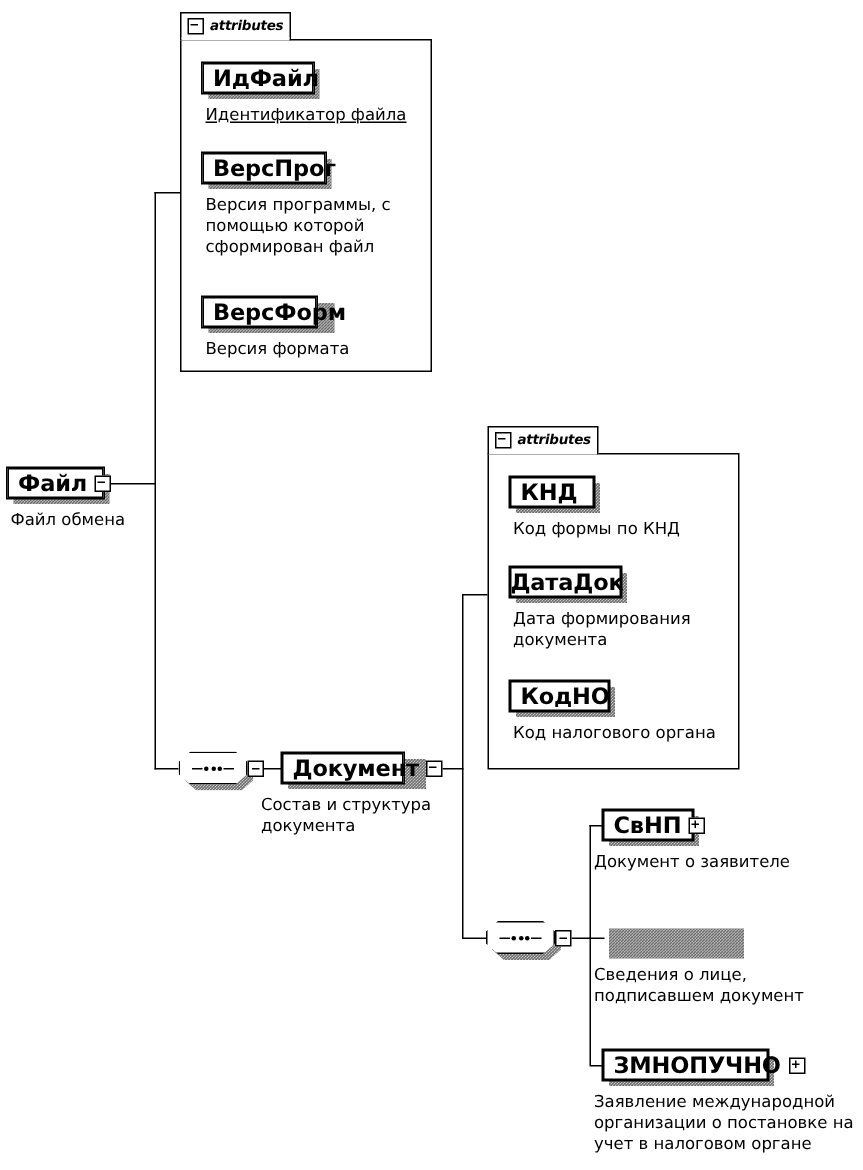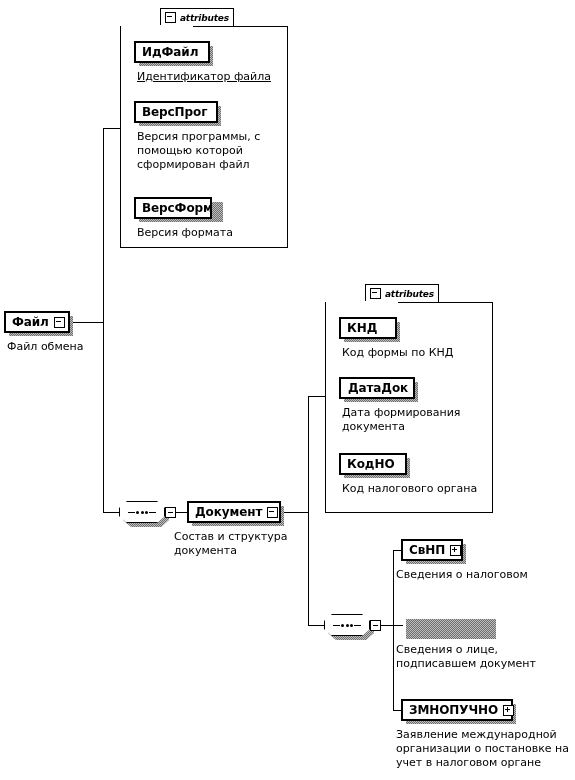--- a/index.html
+++ b/index.html
@@ -34,21 +34,20 @@
     left: 0;
     top: 0;
     height: 19px;
     box-sizing: border-box;
     border: 1px solid #000;
     background: #fff;
     display: flex;
     align-items: center;
     padding-left: 4px;
     z-index: 3;
-    margin-left: 40px;
   }
   .attr-panel .panel-body {
     position: absolute;
     left: 0;
     box-sizing: border-box;
     border: 1px solid #000;
     border-top: 1px solid #000;
     background: #fff;
     z-index: 1;
   }
@@ -104,21 +103,21 @@
     background: #fff;
     height: 20px;
     display: flex;
     align-items: center;
     padding: 0 4px 0 6px;
     z-index: 5;
   }
   .node.double { box-shadow: 0 0 0 1px #000; }
   .node .node-label {
     font-weight: bold;
-    font-size: 12px;
+    font-size: 15px;
     white-space: nowrap;
     color: #000;
     letter-spacing: -0.1px;
   }
   .node .node-label + .box-toggle { margin-left: 5px; }
   
   .shadow {
     position: absolute;
     z-index: 2;
     background-color: #6e6e6e;
@@ -289,21 +288,21 @@
       <span class="dot"></span>
         <span class="dot"></span>
         <span class="dot"></span>
       <span class="bar"></span>
     </div>
   </div>
   <div class="stub-toggle" style="left:165px; top:507px;"></div>
   <div class="line-h" style="left:176px; top:512px; width:12px;"></div>
 
   <div class="shadow" style="left:192px; top:506px; width:92px; height:20px;"></div>
-  <div class="node double" style="left:188px; top:502px; width:92px;">
+  <div class="node double" style="left:188px; top:502px; width:81px;">
     <span class="node-label">Документ</span>
     <span class="box-toggle"></span>
   </div>
   <div class="caption" style="left:174px; top:530px; width:140px;">Состав и структура
 документа</div>
 
   <div class="line-h" style="left:281px; top:512px; width:28px;"></div>
   <div class="line-v" style="left:308px; top:396px; height:230px;"></div>
   <div class="line-h" style="left:308px; top:396px; width:19px;"></div>
   <div class="line-h" style="left:308px; top:625px; width:16px;"></div>
@@ -325,21 +324,21 @@
   <div class="line-v" style="left:393px; top:550px; height:160px;"></div>
   <div class="line-h" style="left:393px; top:550px; width:10px;"></div>
   <div class="line-h" style="left:393px; top:625px; width:10px;"></div>
   <div class="line-h" style="left:393px; top:710px; width:10px;"></div>
 
   <div class="shadow" style="left:406px; top:544px; width:60px; height:20px;"></div>
   <div class="node double" style="left:402px; top:540px; width:60px;">
     <span class="node-label">СвНП</span>
     <span class="box-toggle plus"></span>
   </div>
-  <div class="caption" style="left:396px; top:568px; width:175px;">Сведения о налоговом</div>
+  <div class="caption" style="left:396px; top:568px; width:175px;">Документ о заявителе</div>
 
   <div class="shadow" style="left:406px; top:619px; width:90px; height:20px;"></div>
   <div class="caption" style="left:396px; top:643px; width:178px;">Сведения о лице,
 подписавшем документ</div>
 
   <div class="shadow" style="left:406px; top:704px; width:110px; height:20px;"></div>
   <div class="node double" style="left:402px; top:700px; width:110px;">
     <span class="node-label">ЗМНОПУЧНО</span>
     <span class="box-toggle plus"></span>
   </div>

